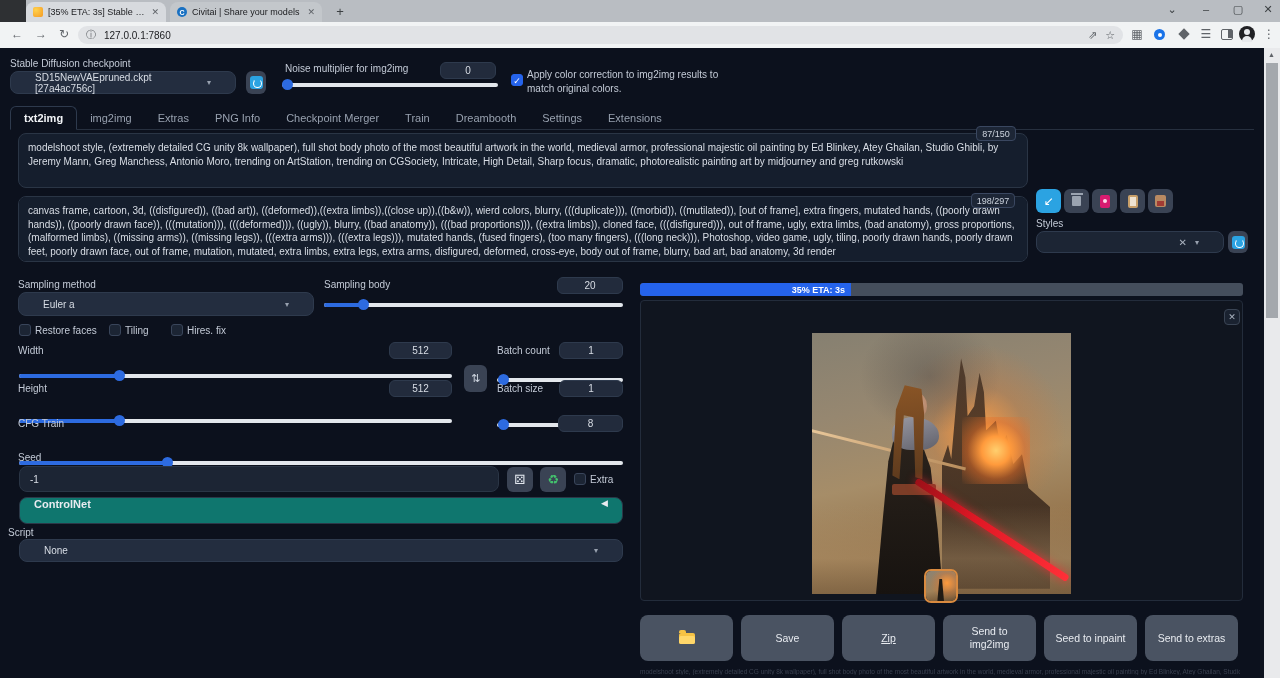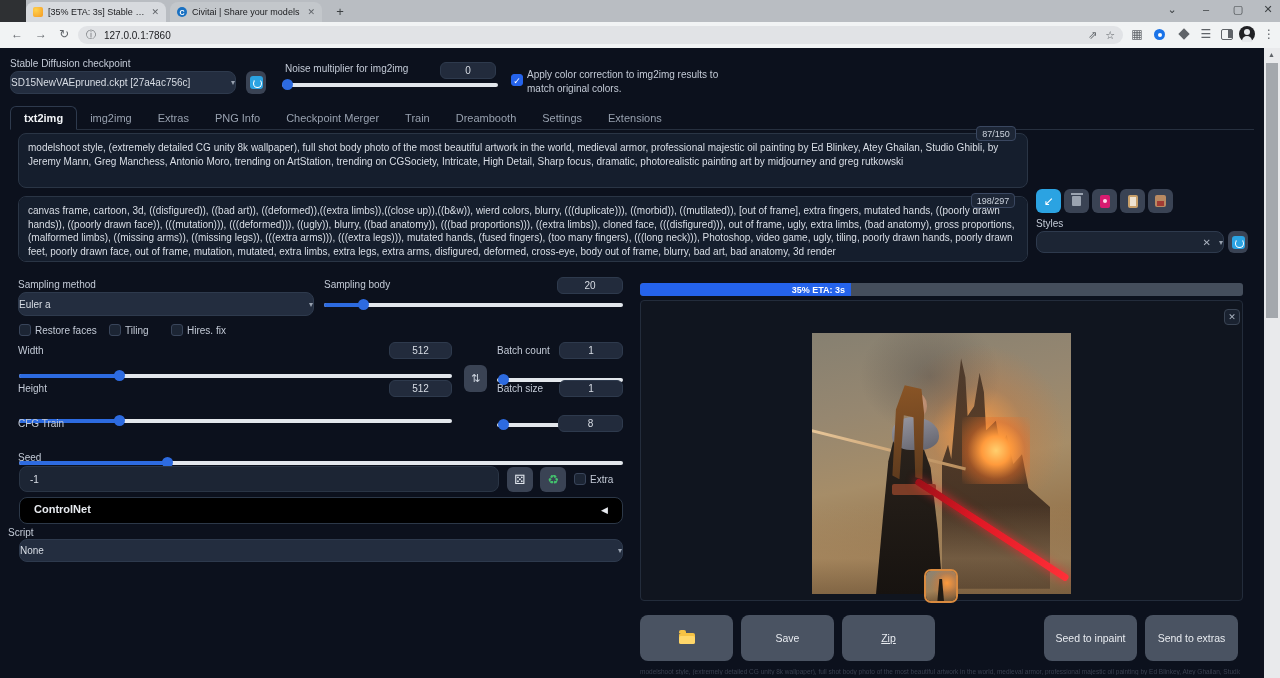--- a/index.html
+++ b/index.html
@@ -30,21 +30,21 @@
   .avatar::before { content:""; position:absolute; left:5px; top:3px; width:6px; height:6px; border-radius:50%; background:#e8eaed; }
   .avatar::after { content:""; position:absolute; left:3px; top:10px; width:10px; height:6px; border-radius:5px 5px 0 0; background:#e8eaed; }
   .bluedot { top:29px; left:1154px; width:11px; height:11px; border-radius:50%; background:#1a73e8; position:absolute; }
   .bluedot::before { content:""; position:absolute; left:3.5px; top:3.5px; width:4px; height:4px; border-radius:50%; background:#fff; }
   .pindiamond { top:30px; left:1180px; width:8px; height:8px; background:#5f6368; transform:rotate(45deg); }
   .sidebarico { top:29px; left:1221px; width:12px; height:11px; border:1.5px solid #5f6368; border-radius:2px; }
   .sidebarico::before { content:""; position:absolute; right:0; top:0; width:4px; height:8px; background:#5f6368; }
 
   
   .lbl { font-size:10px; color:#c3cad6; }
-  .ddown { background:#232d3f; border:1px solid #2e3a4d; border-radius:8px; color:#d8dde5; font-size:10px; display:flex; align-items:center; padding:0 0; }
+  .ddown { background:#232d3f; border:1px solid #2e3a4d; border-radius:8px; color:#d8dde5; font-size:10px; display:flex; align-items:center; padding:0 24px; }
   .ddown .caret { margin-left:auto; color:#98a1af; font-size:8px; }
   .numbox { background:#222b3c; border:1px solid #2e3a4d; border-radius:6px; color:#d8dde5; font-size:10px; text-align:center; height:17px; width:100%; }
   .track { height:4px; background:#e3e7ec; border-radius:2px; position:relative; }
   .track .fill { position:absolute; left:0; top:0; bottom:0; background:#2d6be0; border-radius:2px; }
   .track .handle { position:absolute; top:-4px; width:11px; height:11px; border-radius:50%; background:#2d6be0; }
   .cb { width:12px; height:12px; border-radius:3px; background:#1c2534; border:1px solid #39455a; }
   .cb.checked { background:#2563eb; border-color:#2563eb; color:#fff; font-size:9px; line-height:12px; text-align:center; }
   .smallbtn { width:25px; height:24px; border-radius:6px; background:#3a4354; display:flex; align-items:center; justify-content:center; }
   .textbox { background:#151e2d; border:1px solid #2a3545; border-radius:8px; color:#d9dee6; font-size:10px; line-height:13.5px; padding:7px 9px; width:100%; height:100%; resize:none; font-family:"Liberation Sans","DejaVu Sans",sans-serif; outline:none; }
   .counter { background:#1d2636; border:1px solid #3a4760; border-radius:4px; color:#ccd3dd; font-size:9px; text-align:center; line-height:14px; z-index:5; }
@@ -295,21 +295,21 @@
   <input class="abs" style="left: 19px; top: 466px; width: 480px; height: 26px; background: rgb(28, 37, 52); border: 1px solid rgb(42, 53, 69); border-radius: 8px; color: rgb(216, 221, 229); font-size: 10px; padding: 0px 10px;" value="-1">
   <div class="abs smallbtn" style="left:507px;top:467px;width:26px;height:25px;color:#e2e7ee;font-size:13px;">
     <span>⚄</span>
   </div>
   <div class="abs smallbtn" style="left:540px;top:467px;width:26px;height:25px;color:#43c26d;font-size:13px;">
     <span>♻</span>
   </div>
   <div class="abs cb" style="left:574px;top:473px;"></div>
   <div class="abs lbl" style="left:590px;top:474px;">Extra</div>
 
-  <div class="abs" style="left:19px;top:497px;width:604px;height:27px;background:#000000;border:1px solid #2c3848;border-radius:8px;display:flex;align-items:flex-end;padding:8px 14px;">
+  <div class="abs" style="left:19px;top:497px;width:604px;height:27px;background:#0f766e;border:1px solid #2c3848;border-radius:8px;display:flex;align-items:flex-start;padding:0 14px;">
     <span style="font-size:11px;font-weight:bold;color:#e8ebf0;">ControlNet</span>
     <span style="margin-left:auto;color:#e8ebf0;font-size:9px;">◀</span>
   </div>
 
   <div class="abs lbl" style="left:8px;top:527px;">Script</div>
   <div class="abs ddown" style="left:19px;top:539px;width:604px;height:23px;">
     <span>None</span>
     <span class="caret">▾</span>
   </div>
 
@@ -339,20 +339,21 @@
 
   <div class="abs" style="left:924px;top:569px;width:34px;height:34px;border:2px solid #d98a3f;border-radius:7px;overflow:hidden;">
     <div class="minithumb"></div>
   </div>
 
   <div class="abs outbtn" style="left:640px;">
     <span class="folder"></span>
   </div>
   <div class="abs outbtn" style="left:741px;">Save</div>
   <div class="abs outbtn" style="left:842px;text-decoration:underline;">Zip</div>
+  <div class="abs outbtn" style="left:943px;">Send to img2img</div>
   <div class="abs outbtn" style="left:1044px;">Seed to inpaint</div>
   <div class="abs outbtn" style="left:1145px;">Send to extras</div>
 
   <div class="abs dimline" style="left:640px;top:668px;width:600px;">modelshoot style, (extremely detailed CG unity 8k wallpaper), full shot body photo of the most beautiful artwork in the world, medieval armor, professional majestic oil painting by Ed Blinkey, Atey Ghailan, Studio Ghibli, by Jeremy Mann, Greg Manchess, Antonio Moro, trending on ArtStation, trending on CGSociety, Intricate, High Detail, Sharp focus, dramatic, photorealistic painting art by midjourney and greg rutkowski</div>
 
   <div class="abs scrolltrack"></div>
   <div class="abs scrollarrow">▲</div>
   <div class="abs scrollthumb"></div>
 
 </div>

